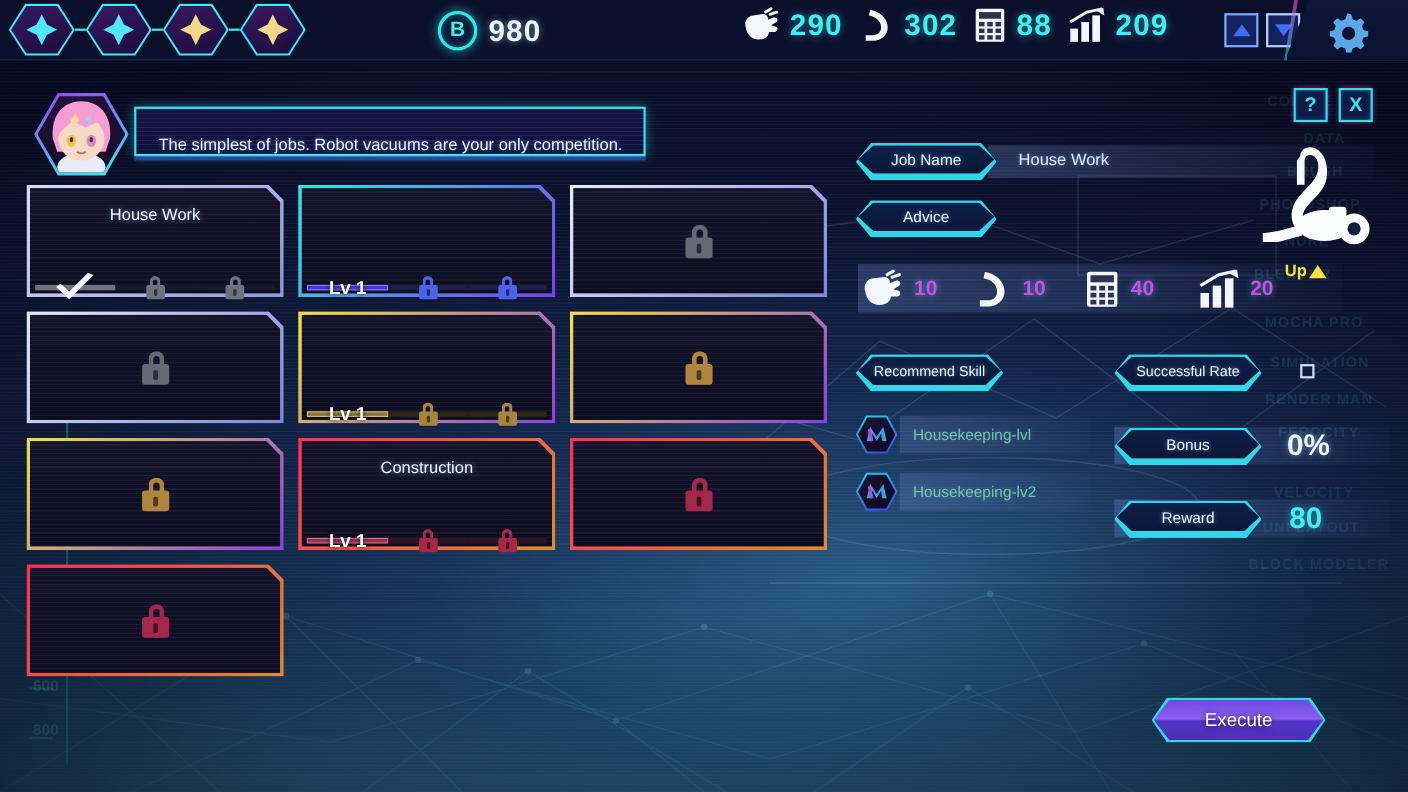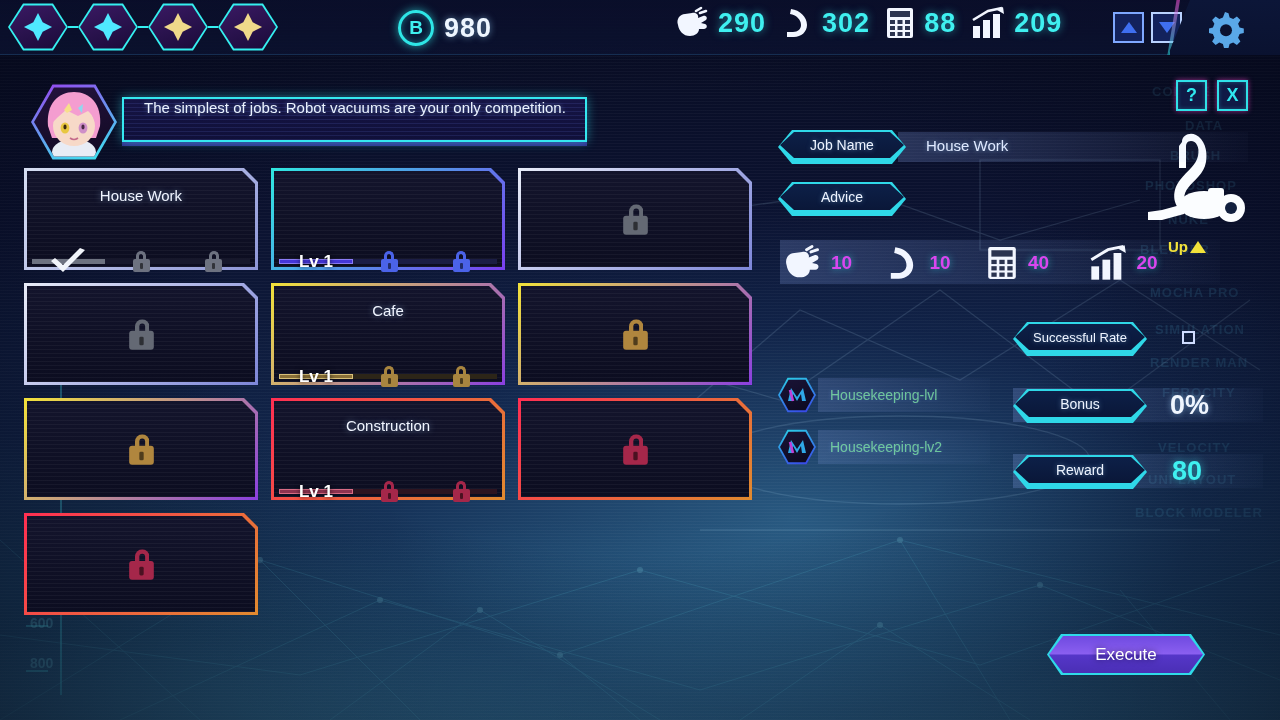--- a/index.html
+++ b/index.html
@@ -102,21 +102,21 @@
     position:absolute; left:3px;top:3px;right:3px;bottom:3px;
     clip-path:polygon(25% 2%,75% 2%,100% 50%,75% 98%,25% 98%,0% 50%);
     background:linear-gradient(170deg,#23123d,#120a22);
     overflow:hidden;
   }
   .dialog{
     position:absolute; left:122px; top:97px; width:465px; height:45px; z-index:5;
     background:linear-gradient(180deg,rgba(22,20,70,.95),rgba(16,16,58,.95));
     border:2px solid #35e8f0;
     box-shadow:0 0 10px rgba(50,230,245,.45), 0 4px 0 rgba(80,70,220,.55);
-    display:flex; align-items:flex-start;
+    display:flex; align-items:flex-end;
   }
   .dialog .stripes{ position:absolute; inset:0;
     background:repeating-linear-gradient(0deg, rgba(120,140,255,.13) 0, rgba(120,140,255,.13) 1px, transparent 1px, transparent 4px); }
   .dialog span{ position:relative; z-index:2; margin-left:20px; font-size:15px; color:#eaf2ff;
                 text-shadow:0 0 5px rgba(150,200,255,.5); }
 
   
   #cards{ position:absolute; left:24px; top:168px; width:740px; z-index:4; }
   .card{
     position:absolute; width:234px; height:102px;
@@ -476,21 +476,20 @@
         <div class="body" style="background:#646974;"></div>
           <div class="shk" style="border-color:#646974;"></div>
           <div class="hole"></div>
       </div>
     </div>
   </div>
 
   <div class="card" style="left:247px; top:115px;">
     <div class="outer" style="background:linear-gradient(135deg,#f2e23a,#8a3fe0);"></div>
     <div class="inner"></div>
-    <div class="title">Cafe</div>
     <div class="slots">
       <div class="slot" style="background:#8a7038; border:1px solid #d8c078;">
         <div class="lv">Lv 1</div>
       </div>
       <div class="slot" style="background:#2c2518;">
         <div class="lock">
           <div class="body" style="background:#a8853f;"></div>
             <div class="shk" style="border-color:#a8853f;"></div>
             <div class="hole"></div>
         </div>
@@ -647,20 +646,23 @@
         <path d="M33 1 L34 8 L27 4 Z" fill="#f2f6ff"></path>
       </svg>
       <span class="n">20</span>
     </div>
   </div>
   <div style="position:absolute; left:398px; top:168px; display:flex; align-items:center; gap:2px;">
     <span style="color:#f2e23a; font-size:15px; font-weight:bold;">Up</span>
     <span style="width:0;height:0;border-left:8px solid transparent;border-right:8px solid transparent;border-bottom:12px solid #f2e23a;"></span>
   </div>
 
+  <div class="tagwrap" style="position:absolute; left:8px; top:252px; width:134px; height:34px;">
+    <div class="tag" style="width:130px; padding:0 6px; font-size:13px;">Recommend Skill</div>
+  </div>
 
   <div class="skillrow" style="top:305px;">
     <div class="bar"></div>
     <div class="skillhex">
       <div class="o"></div>
         <div class="i"></div>
       <svg style="position:absolute;inset:0;width:100%;height:100%" viewBox="0 0 38 36">
         <path d="M10 24 L13 11 L19 20 L25 11 L28 24 L24 24 L23 17 L19 24 L15 17 L14 24 Z" fill="#2fa8e8"></path>
         <path d="M12 13 L15 24" stroke="#c03fd8" stroke-width="2.6" fill="none"></path>
       </svg>

